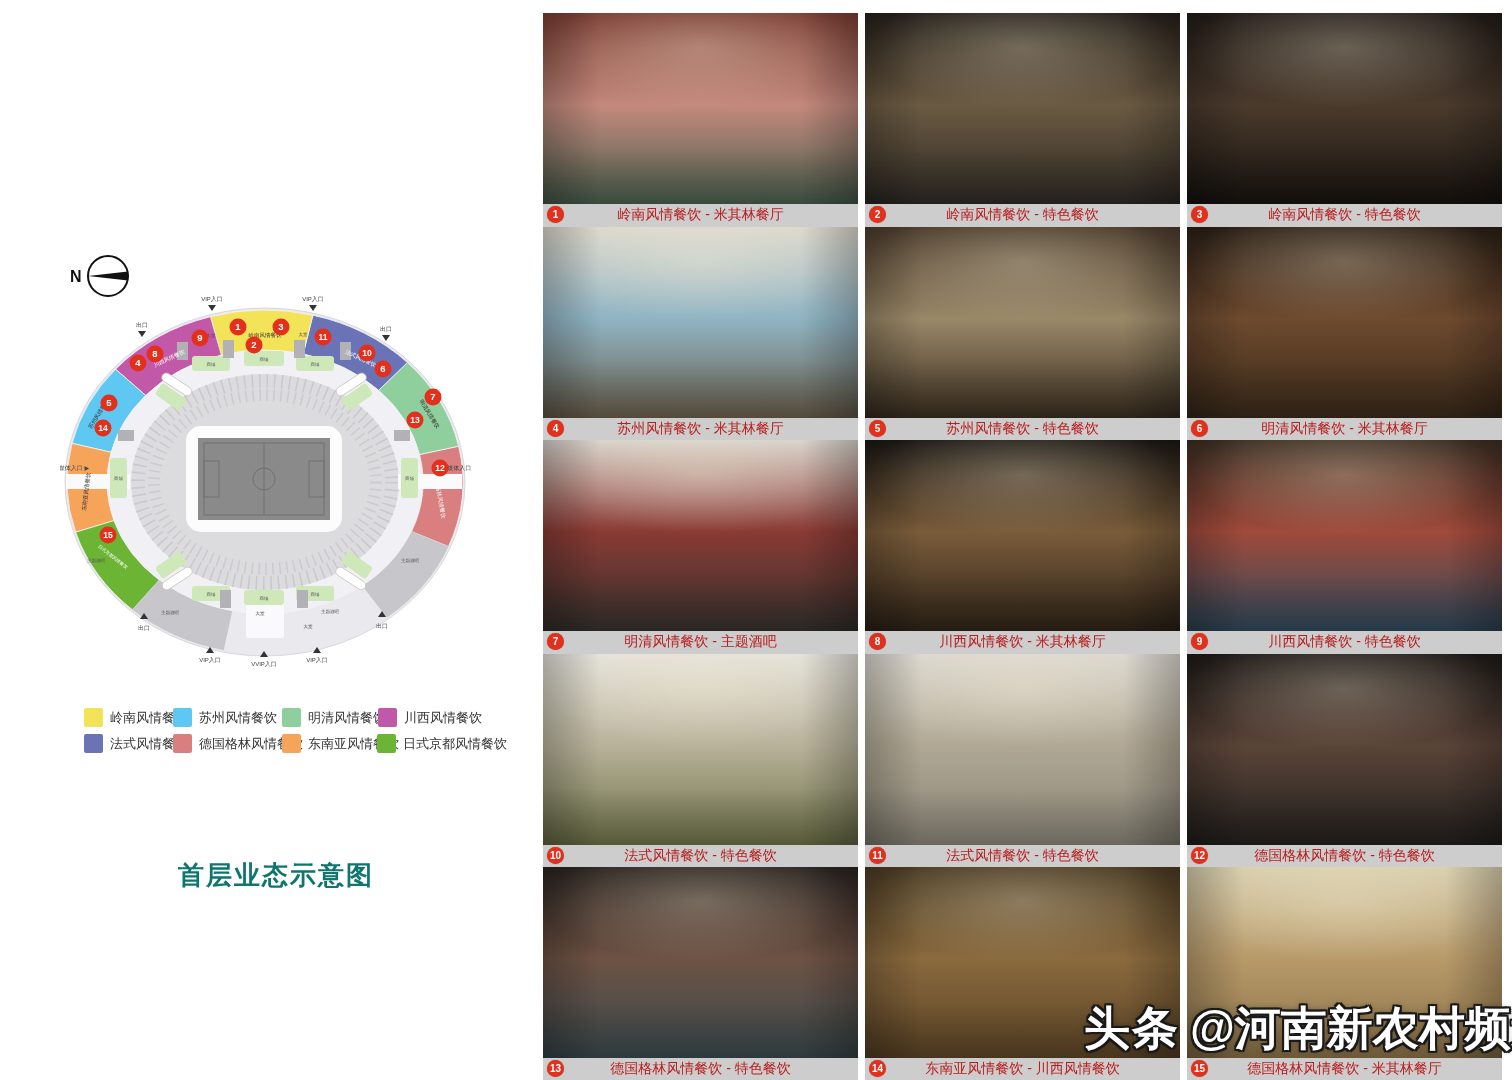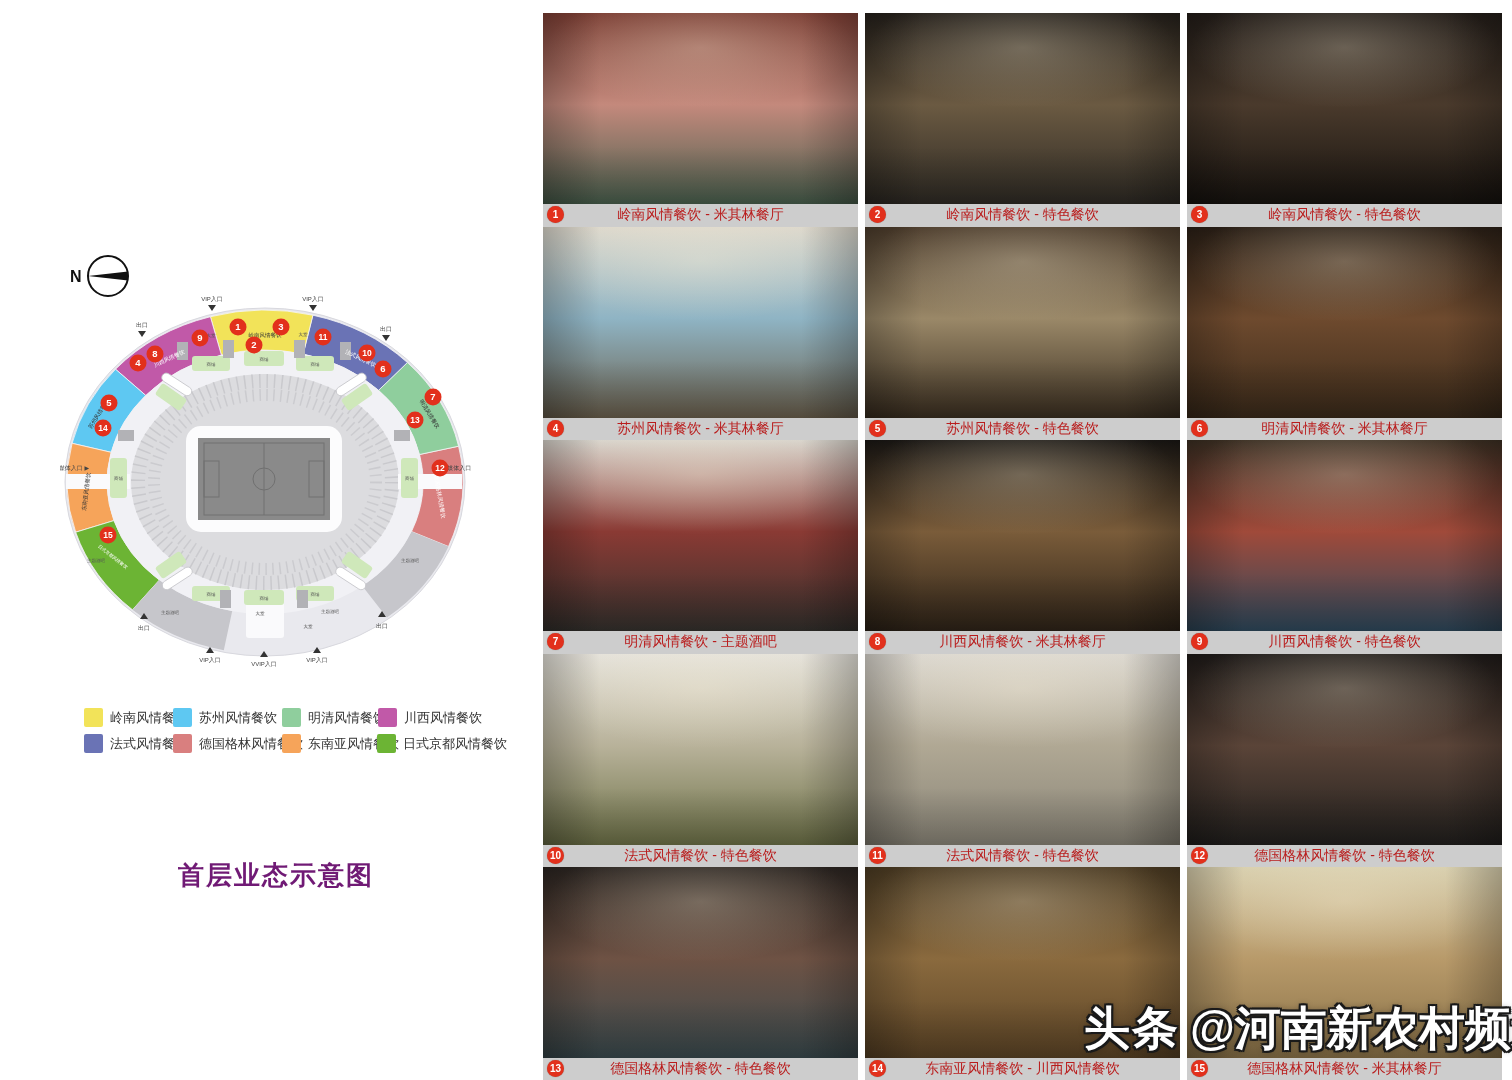--- a/index.html
+++ b/index.html
@@ -7,21 +7,21 @@
     width:1512px;height:1080px;position:relative;background:#ffffff;
     font-family:"Liberation Sans","DejaVu Sans",sans-serif;overflow:hidden;
   }
   
   .compass{position:absolute;left:68px;top:246px;}
   .stadium{position:absolute;left:60px;top:290px;}
   .legend-item{position:absolute;display:flex;align-items:center;gap:7px;white-space:nowrap;}
   .legend-swatch{width:19px;height:19px;border-radius:2px;flex:0 0 auto;}
   .legend-label{font-size:13px;color:#333;}
   .map-title{position:absolute;left:178px;top:858px;font-size:26px;font-weight:bold;
-    color:#701a75;letter-spacing:2px;}
+    color:#0f766e;letter-spacing:2px;}
   
   .grid{position:absolute;left:543px;top:13px;display:grid;
     grid-template-columns:repeat(3,315px);column-gap:7px;row-gap:0;}
   .cell{width:315px;height:213.5px;position:relative;}
   .photo{width:315px;height:191px;position:relative;overflow:hidden;}
   .photo::before{content:"";position:absolute;inset:0;
     background:radial-gradient(ellipse 70% 45% at 50% 18%,rgba(255,245,220,.28),rgba(0,0,0,0) 70%);}
   .photo::after{content:"";position:absolute;inset:0;
     background:linear-gradient(90deg,rgba(0,0,0,.25),rgba(0,0,0,0) 18%,rgba(0,0,0,0) 82%,rgba(0,0,0,.25)),
                linear-gradient(0deg,rgba(0,0,0,.22),rgba(0,0,0,0) 30%);}

